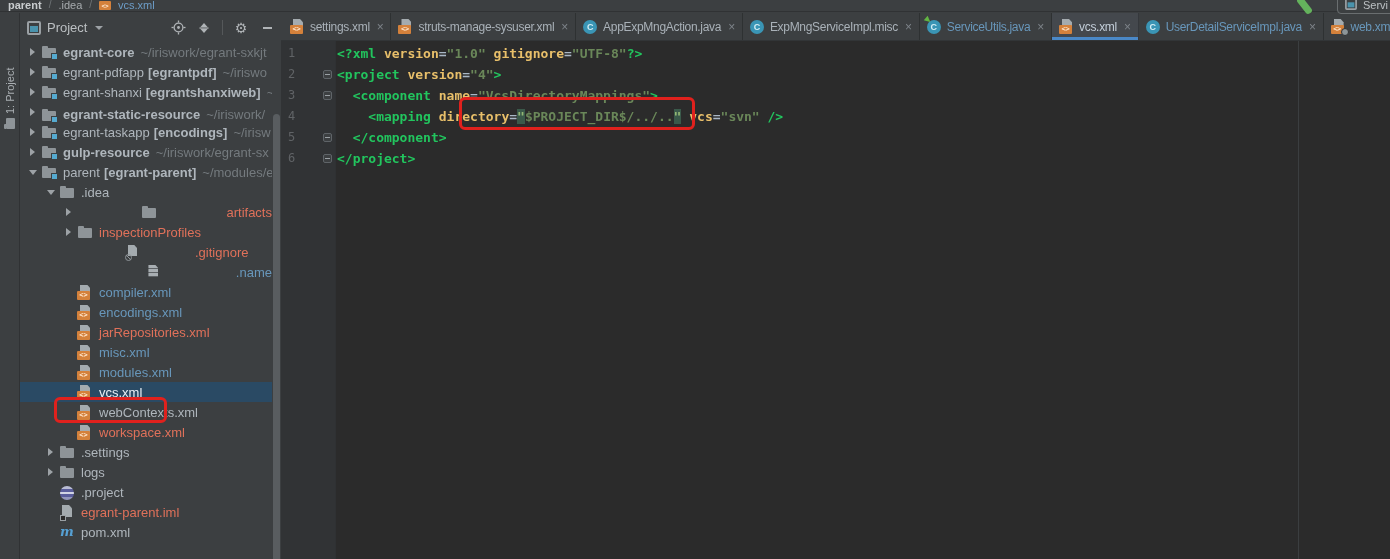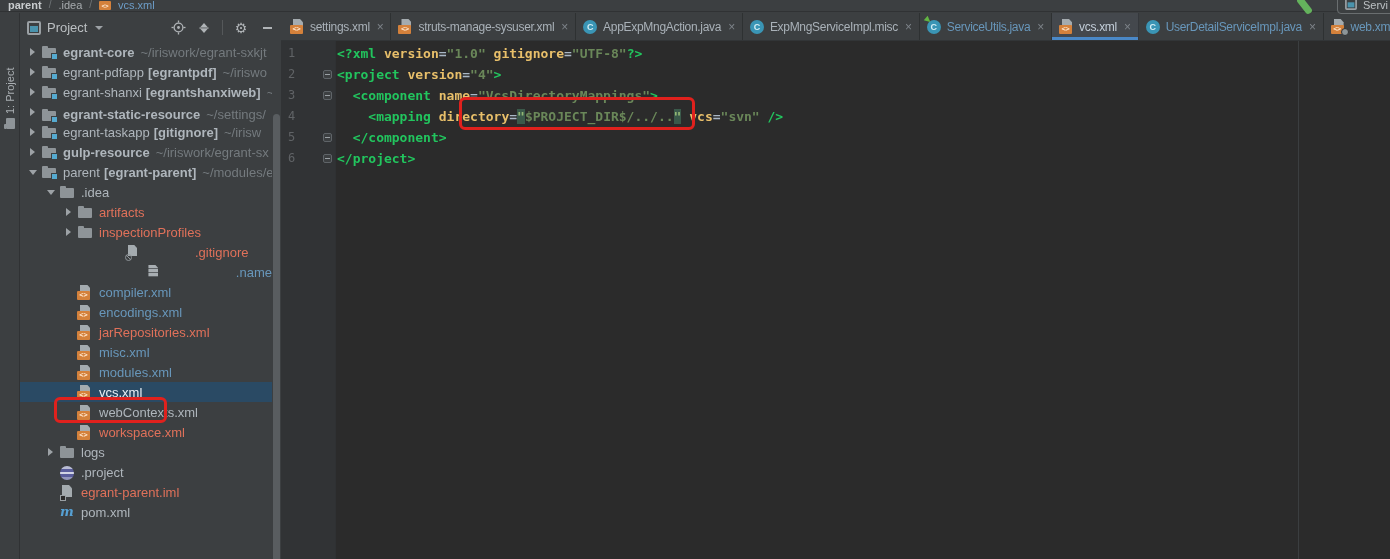--- a/index.html
+++ b/index.html
@@ -214,33 +214,33 @@
       <div class="row" style="padding-left: 4px; align-items: flex-end;">
         <span class="chev right">
           <i></i>
         </span>
         <span class="icn ic-folder">
           <i class="ft"></i>
           <i class="fb"></i>
           <i class="mb"></i>
         </span>
         <span class="lbl c-white b">egrant-static-resource</span>
-        <span class="suffix">~/settings/</span>
+        <span class="suffix">~/iriswork/</span>
       </div>
       <div class="row" style="padding-left: 4px;">
         <span class="chev right">
           <i></i>
         </span>
         <span class="icn ic-folder">
           <i class="ft"></i>
           <i class="fb"></i>
           <i class="mb"></i>
         </span>
         <span class="lbl c-white">egrant-taskapp</span>
-        <span class="lbl brk b c-white" style="margin-left:4px">[gitignore]</span>
+        <span class="lbl brk b c-white" style="margin-left:4px">[encodings]</span>
         <span class="suffix">~/irisw</span>
       </div>
       <div class="row" style="padding-left: 4px;">
         <span class="chev right">
           <i></i>
         </span>
         <span class="icn ic-folder">
           <i class="ft"></i>
           <i class="fb"></i>
           <i class="mb"></i>
@@ -264,21 +264,21 @@
       <div class="row" style="padding-left: 22px;">
         <span class="chev down">
           <i></i>
         </span>
         <span class="icn ic-folder">
           <i class="ft"></i>
           <i class="fb"></i>
         </span>
         <span class="lbl c-white">.idea</span>
       </div>
-      <div class="row" style="padding-left: 40px;">
+      <div class="row" style="padding-left: 40px; justify-content: space-between;">
         <span class="chev right">
           <i></i>
         </span>
         <span class="icn ic-folder">
           <i class="ft"></i>
           <i class="fb"></i>
         </span>
         <span class="lbl c-salmon">artifacts</span>
       </div>
       <div class="row" style="padding-left: 40px;">
@@ -362,20 +362,30 @@
         </span>
         <span class="lbl c-white">webContexts.xml</span>
       </div>
       <div class="row" style="padding-left: 40px;">
         <span class="chev none"></span>
         <span class="icn ic-xml">
           <i class="pg"></i>
           <i class="tg">&lt;&gt;</i>
         </span>
         <span class="lbl c-salmon">workspace.xml</span>
+      </div>
+      <div class="row" style="padding-left: 22px;">
+        <span class="chev right">
+          <i></i>
+        </span>
+        <span class="icn ic-folder">
+          <i class="ft"></i>
+          <i class="fb"></i>
+        </span>
+        <span class="lbl c-white">.settings</span>
       </div>
       <div class="row" style="padding-left: 22px;">
         <span class="chev right">
           <i></i>
         </span>
         <span class="icn ic-folder">
           <i class="ft"></i>
           <i class="fb"></i>
         </span>
         <span class="lbl c-white">logs</span>

